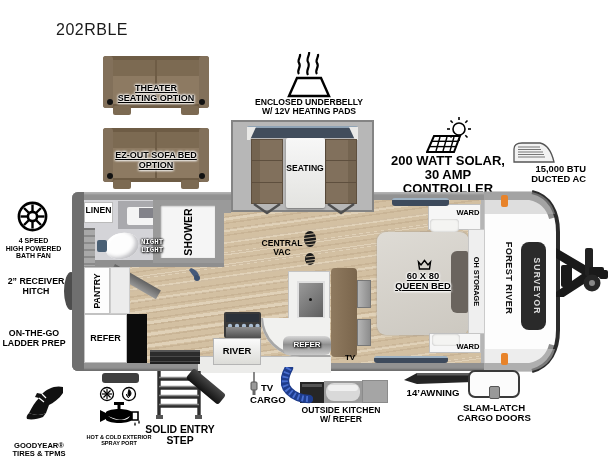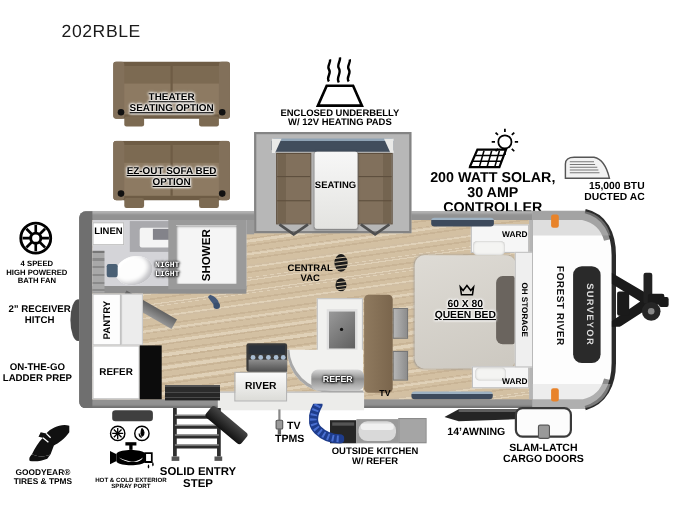--- a/index.html
+++ b/index.html
@@ -329,21 +329,21 @@
 </div>
 
 <div class="abs" style="left:249px;top:372px;width:10px;height:24px;">
 <svg width="10" height="24" viewBox="0 0 10 24">
       <rect x="4" y="0" width="2" height="10" fill="#888"></rect>
       <rect x="2" y="10" width="6" height="8" rx="1" fill="#999" stroke="#555" stroke-width="1"></rect>
       <rect x="3.5" y="18" width="3" height="5" fill="#666"></rect>
     </svg>
 </div>
 <div class="lbl" style="left:248px;top:383px;width:38px;font-size:9.6px;text-align:left;padding-left:13px;">TV</div>
-<div class="lbl" style="left:250px;top:395px;width:38px;font-size:9.6px;text-align:left;">TPMS</div>
+<div class="lbl" style="left:250px;top:395px;width:38px;font-size:9.6px;text-align:left;">CARGO</div>
 
 <div class="abs" style="left:155px;top:371px;width:48px;height:48px;">
 <svg width="48" height="48" viewBox="0 0 48 48">
 <g stroke="#2e2e2e" stroke-width="3.4" fill="none">
 <line x1="4" y1="0" x2="4" y2="44"></line>
         <line x1="44" y1="0" x2="44" y2="44"></line>
 <line x1="4" y1="8" x2="44" y2="8"></line>
         <line x1="4" y1="17" x2="44" y2="17"></line>
         <line x1="4" y1="26" x2="44" y2="26"></line>
         <line x1="4" y1="35" x2="44" y2="35"></line>
@@ -384,21 +384,21 @@
 </div>
 <div class="lbl" style="left:84px;top:434px;width:70px;font-size:5.6px;">HOT &amp; COLD EXTERIOR<br>SPRAY PORT</div>
 
 <div class="abs" style="left:23px;top:385px;width:44px;height:36px;">
 <svg width="44" height="36" viewBox="0 0 44 36">
 <path d="M40 2 C32 0 24 4 19 9 L14 8 L12 12 L16 13 C12 17 9 22 6 28 C10 30 18 31 23 28 L26 20 C30 18 36 14 40 8 Z" fill="#111"></path>
 <path d="M19 9 L23 13 M16 13 L21 17" stroke="#fff" stroke-width="1.2"></path>
 <path d="M6 28 C4 30 3 32 4 34 C9 35 15 34 20 32 L23 28 C18 31 10 30 6 28 Z" fill="#111"></path>
 </svg>
 </div>
-<div class="lbl" style="left:4px;top:426px;width:70px;font-size:7.6px;">GOODYEAR®<br>TIRES &amp; TPMS</div>
+<div class="lbl" style="left:4px;top:442px;width:70px;font-size:7.6px;">GOODYEAR®<br>TIRES &amp; TPMS</div>
 
 <div class="abs" style="left:17px;top:201px;width:31px;height:31px;">
 <svg width="31" height="31" viewBox="0 0 31 31">
 <circle cx="15.5" cy="15.5" r="13.6" fill="none" stroke="#000" stroke-width="2.6"></circle>
 <circle cx="15.5" cy="15.5" r="4.6" fill="none" stroke="#000" stroke-width="2.6"></circle>
 <g stroke="#000" stroke-width="2.4">
 <line x1="15.5" y1="3.5" x2="15.5" y2="10.5"></line>
         <line x1="15.5" y1="20.5" x2="15.5" y2="27.5"></line>
 <line x1="3.5" y1="15.5" x2="10.5" y2="15.5"></line>
         <line x1="20.5" y1="15.5" x2="27.5" y2="15.5"></line>

